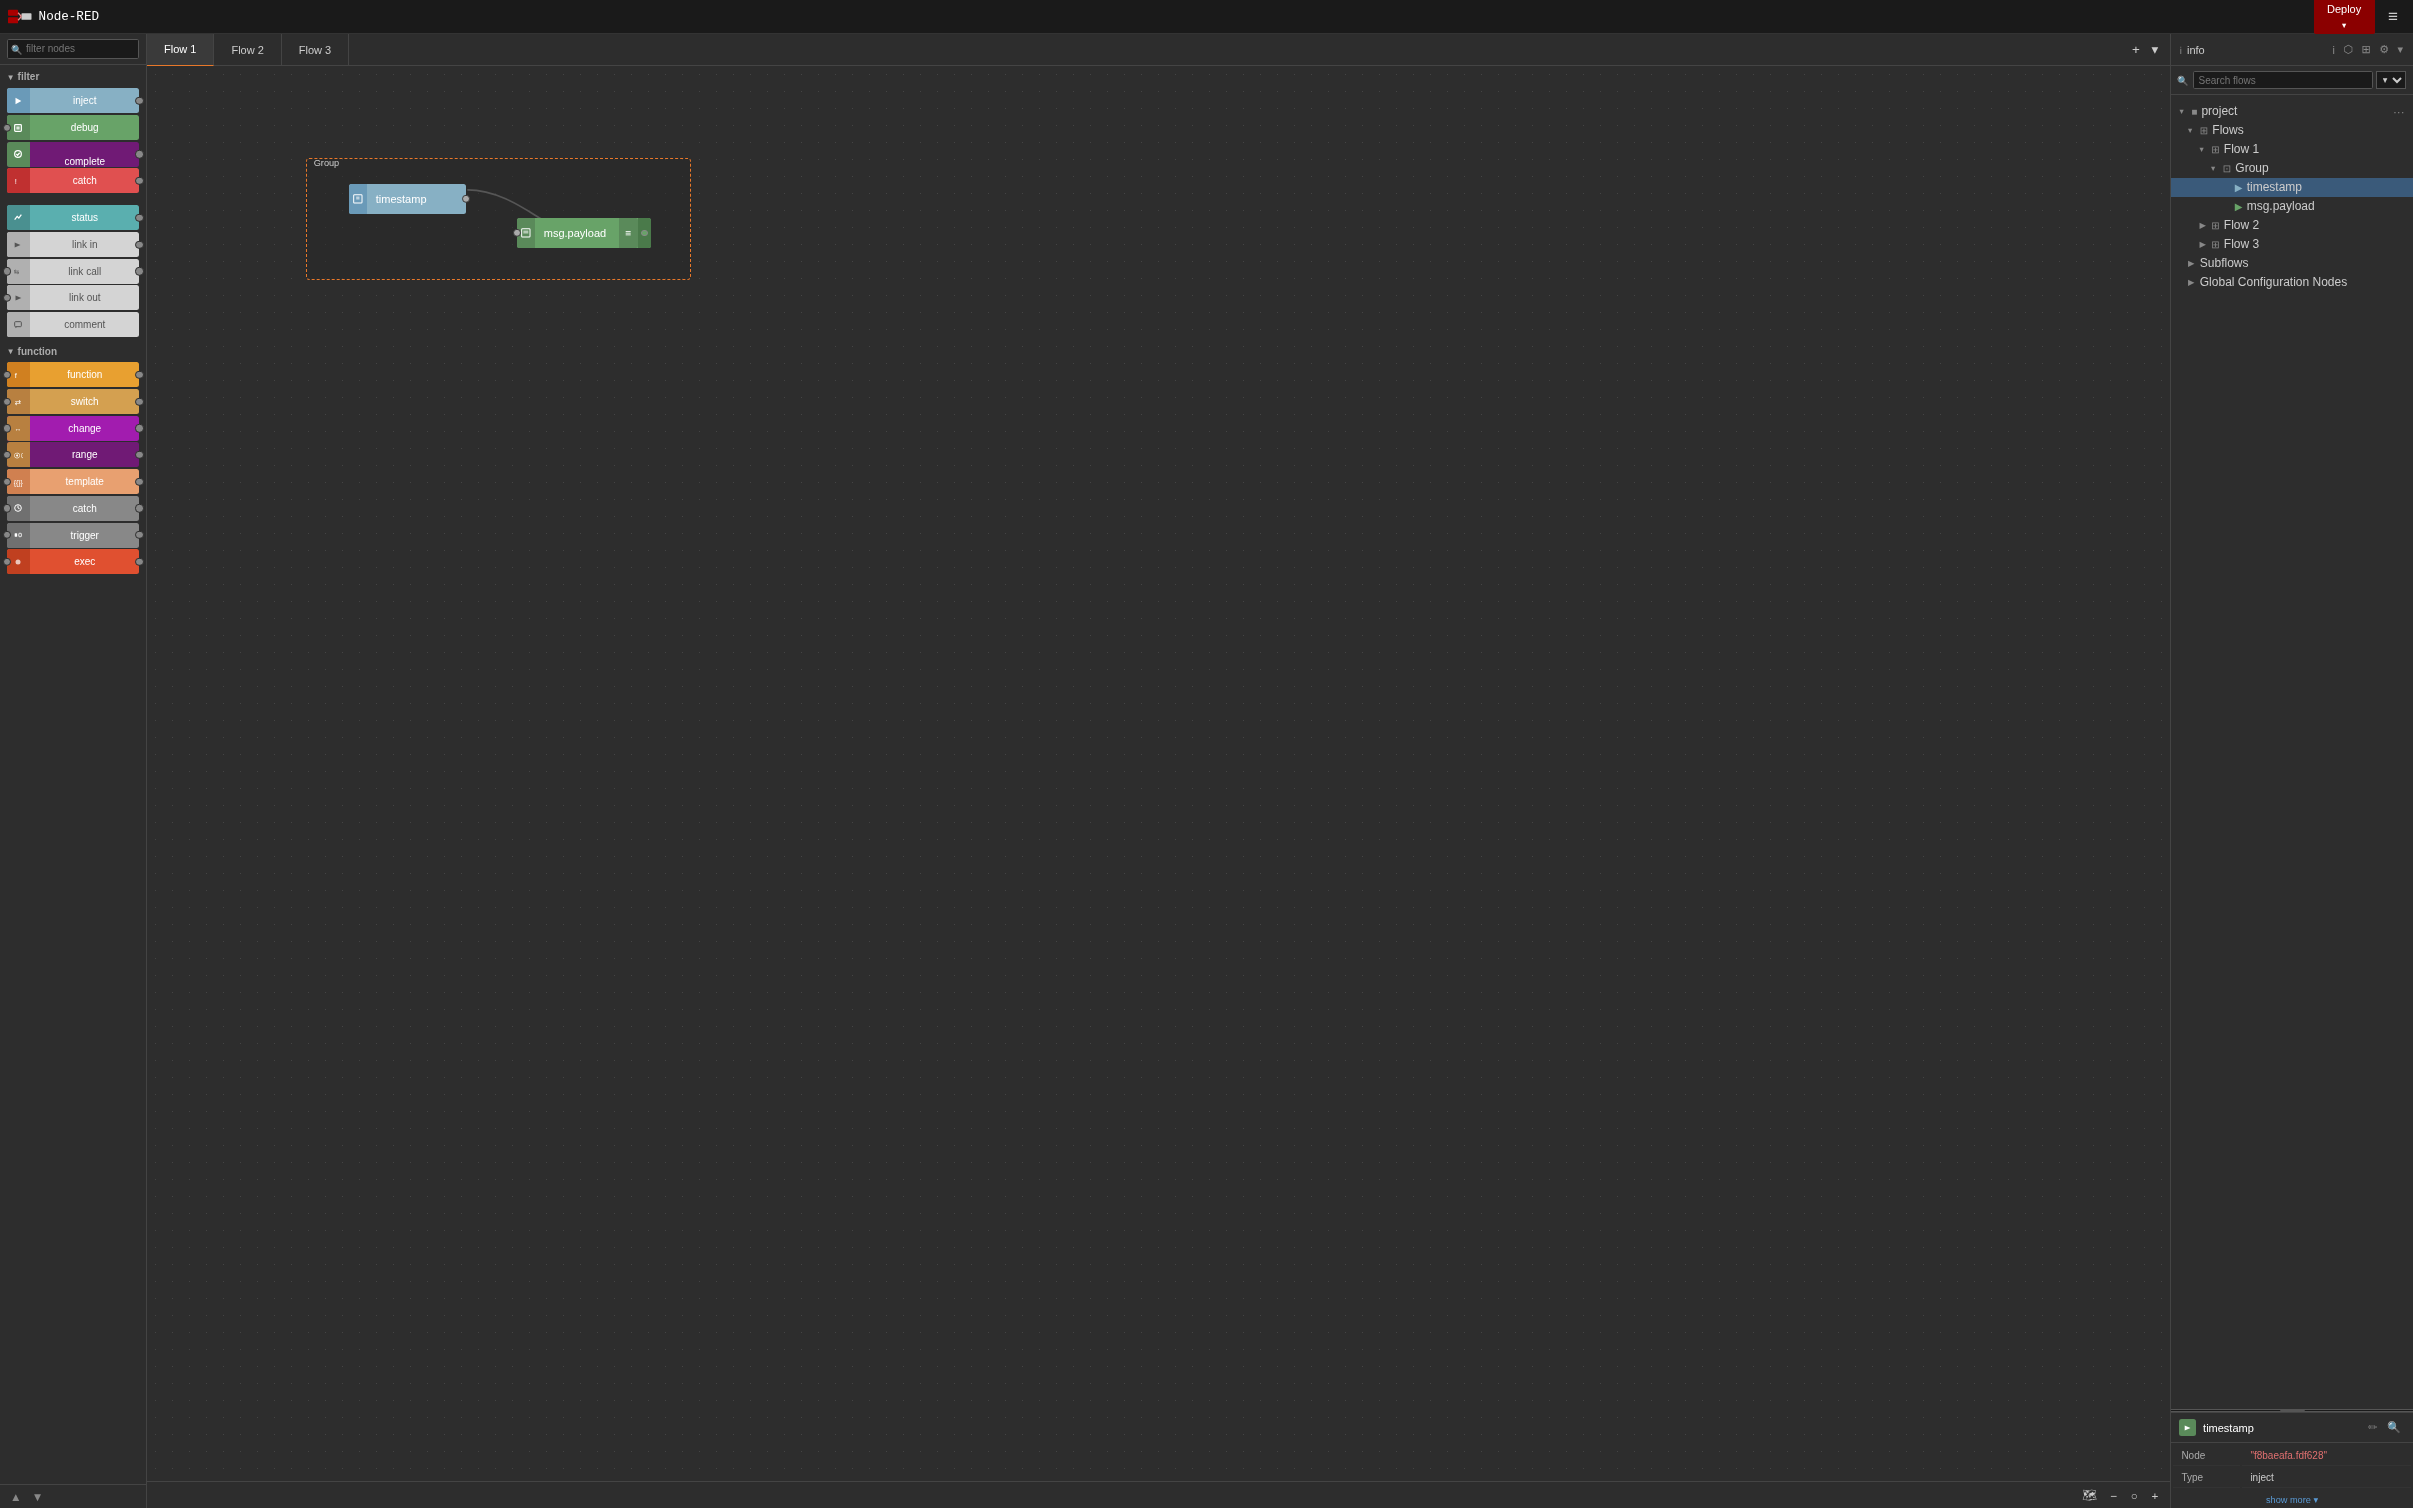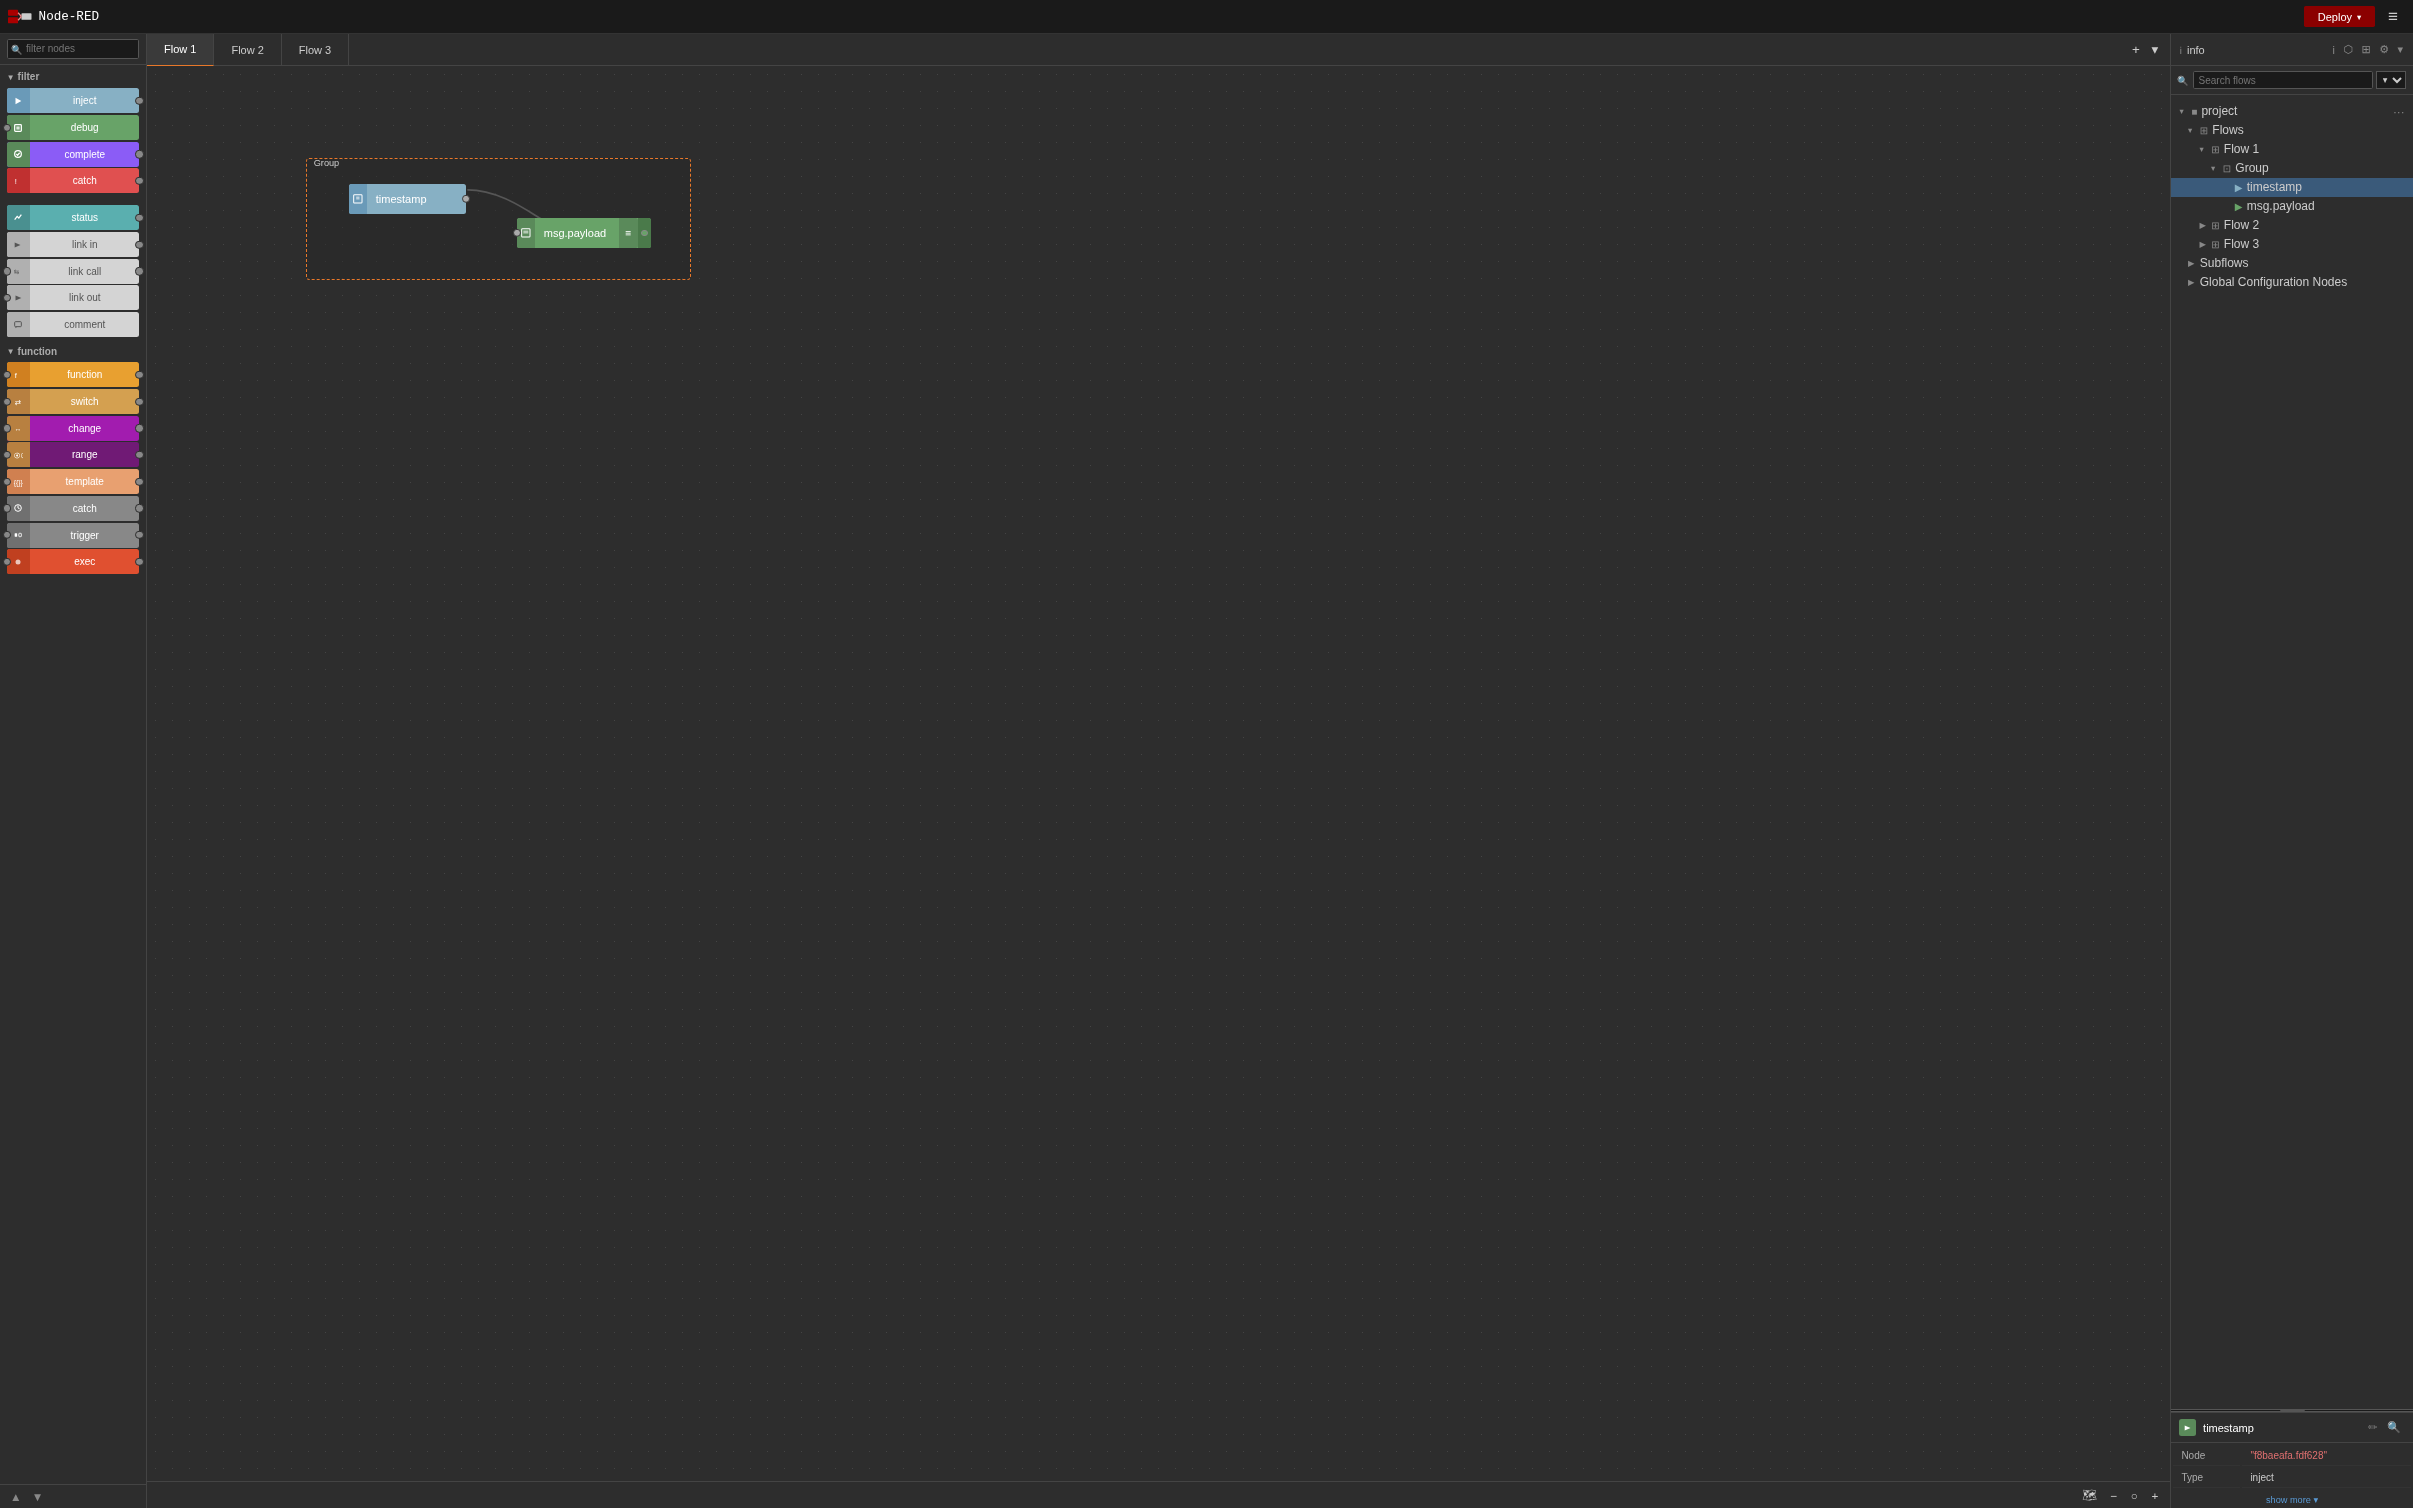--- a/index.html
+++ b/index.html
@@ -18,21 +18,21 @@
     #logo-area {
       display: flex; align-items: center; gap: 6.7px; margin-right: auto; font-family: Liberation Mono, monospace;
     }
     #logo-icon {
       width: 23.5px; height: 17px;
     }
     #app-title {
       color: #fff; font-size: 12.6px; font-weight: 500;
     }
     #deploy-btn {
-      background: #8b0000; color: #fff; border: none; padding: 4.2px 13.4px; font-size: 11px; cursor: pointer; display: flex; align-items: center; gap: 5px; border-radius: 1.7px;
+      background: #8b0000; color: #fff; border: none; padding: 4.2px 13.4px; font-size: 11px; cursor: pointer; display: flex; align-items: center; gap: 5px; border-radius: 1.7px; flex-direction: column;
     }
     #deploy-btn .chevron { font-size: 8.4px; }
     #menu-btn {
       background: none; border: none; color: #ccc; font-size: 17px; cursor: pointer; margin-left: 6.7px; padding: 3.4px 6.7px;
     }
 
     
     #main {
       display: flex;
       flex: 1;
@@ -363,21 +363,21 @@
           <svg width="10" height="10" viewBox="0 0 12 12">
               <rect x="2" y="2" width="8" height="8" rx="1" fill="none" stroke="#fff" stroke-width="1.5"></rect>
               <line x1="4" y1="5" x2="8" y2="5" stroke="#fff" stroke-width="1.5"></line>
               <line x1="4" y1="7" x2="8" y2="7" stroke="#fff" stroke-width="1.5"></line>
             </svg>
         </div>
         <span class="node-label">debug</span>
         <div class="node-port-l"></div>
       </div>
 
-      <div class="node-item" style="background:#8b5cf6;">
+      <div class="node-item" style="background:#701a75;align-items:flex-end;">
         <div class="node-icon-box" style="background:#5a8a5a;">
           <svg width="10" height="10" viewBox="0 0 12 12">
               <circle cx="6" cy="6" r="4" fill="none" stroke="#fff" stroke-width="1.5"></circle>
               <polyline points="4,6 5.5,7.5 8,4.5" stroke="#fff" stroke-width="1.5" fill="none"></polyline>
             </svg>
         </div>
         <span class="node-label">complete</span>
         <div class="node-port-r"></div>
       </div>
 

